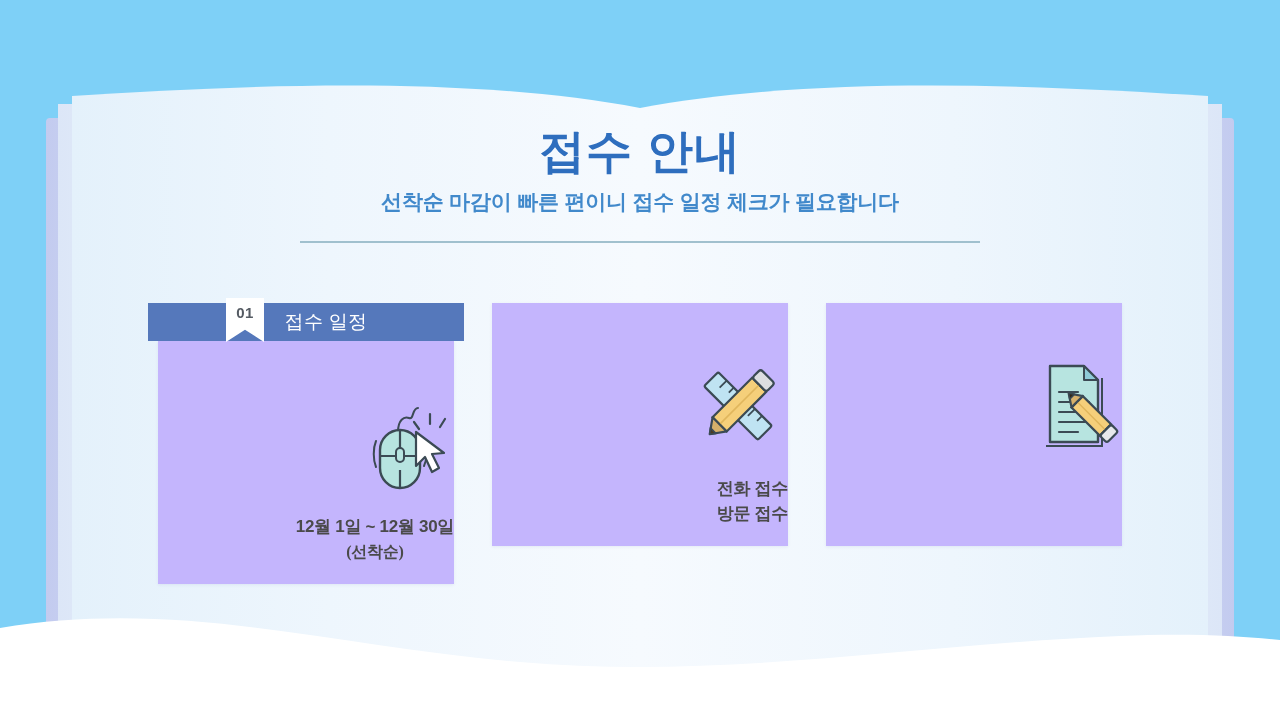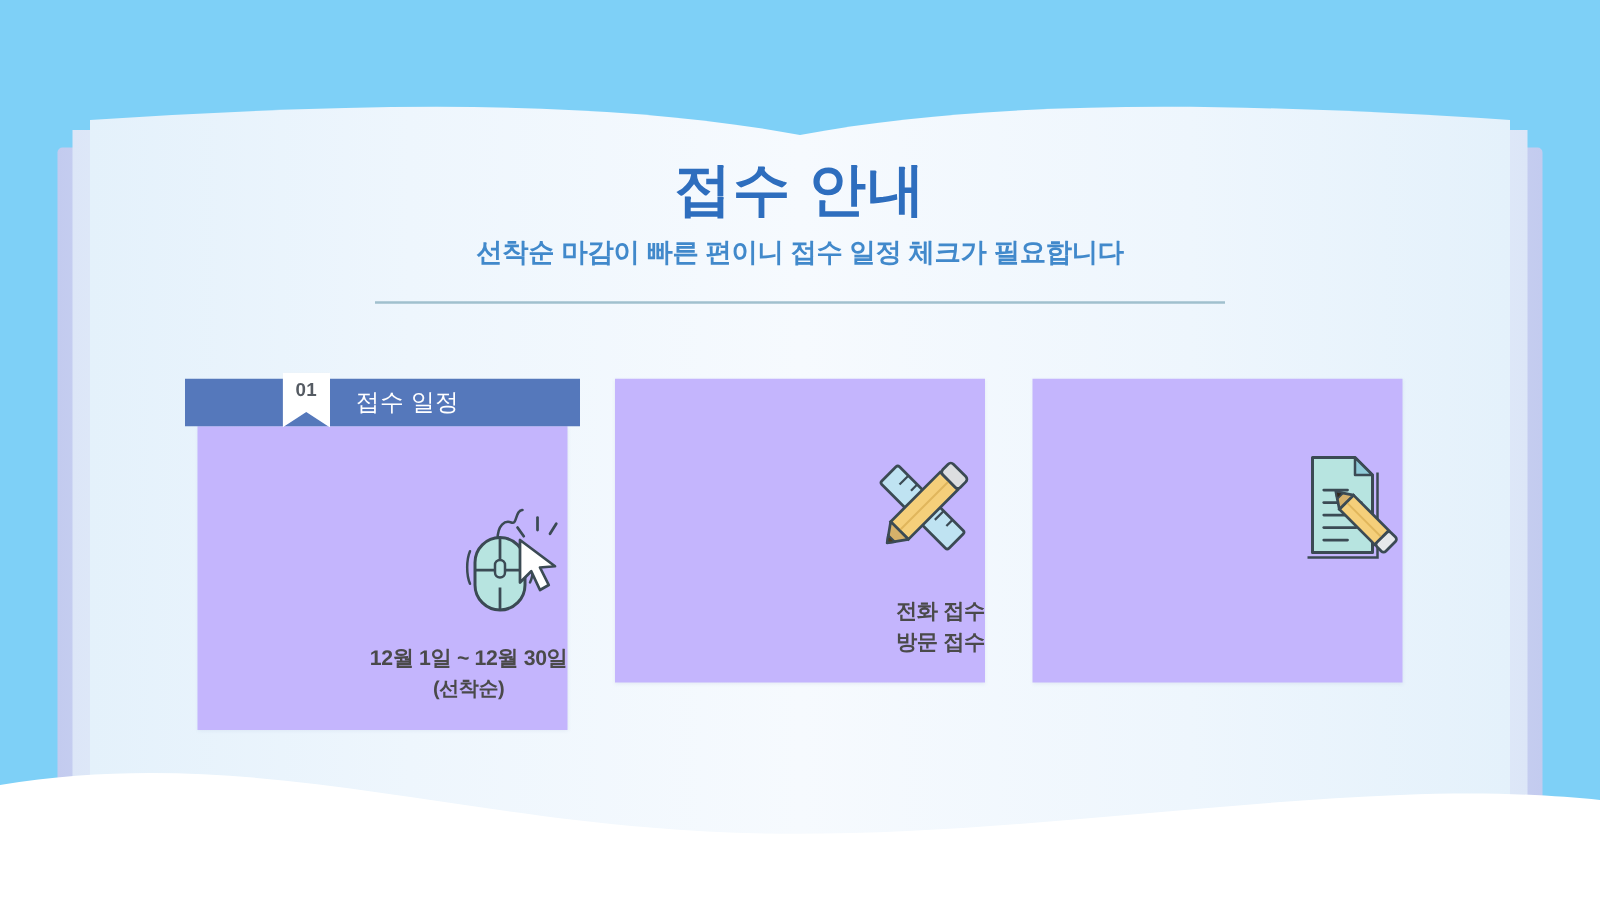--- a/index.html
+++ b/index.html
@@ -184,21 +184,21 @@
   .card-text {
     margin-top: 20px;
     text-align: center;
     font-size: 17px;
     font-weight: bold;
     color: #4A4A4A;
     line-height: 1.45;
     letter-spacing: -0.3px;
   }
   .card-text .line { display: block; }
-  .card-text .line.small { font-size: 16px; }
+  .card-text .line.small { font-size: 16px; font-family: Liberation Serif, serif; }
 </style>
 </head>
 <body>
 
 <div id="slide">
 
   <div class="bg-layer page-edge-left"></div>
   <div class="bg-layer page-edge-right"></div>
   <div class="bg-layer page-mid-left"></div>
   <div class="bg-layer page-mid-right"></div>

